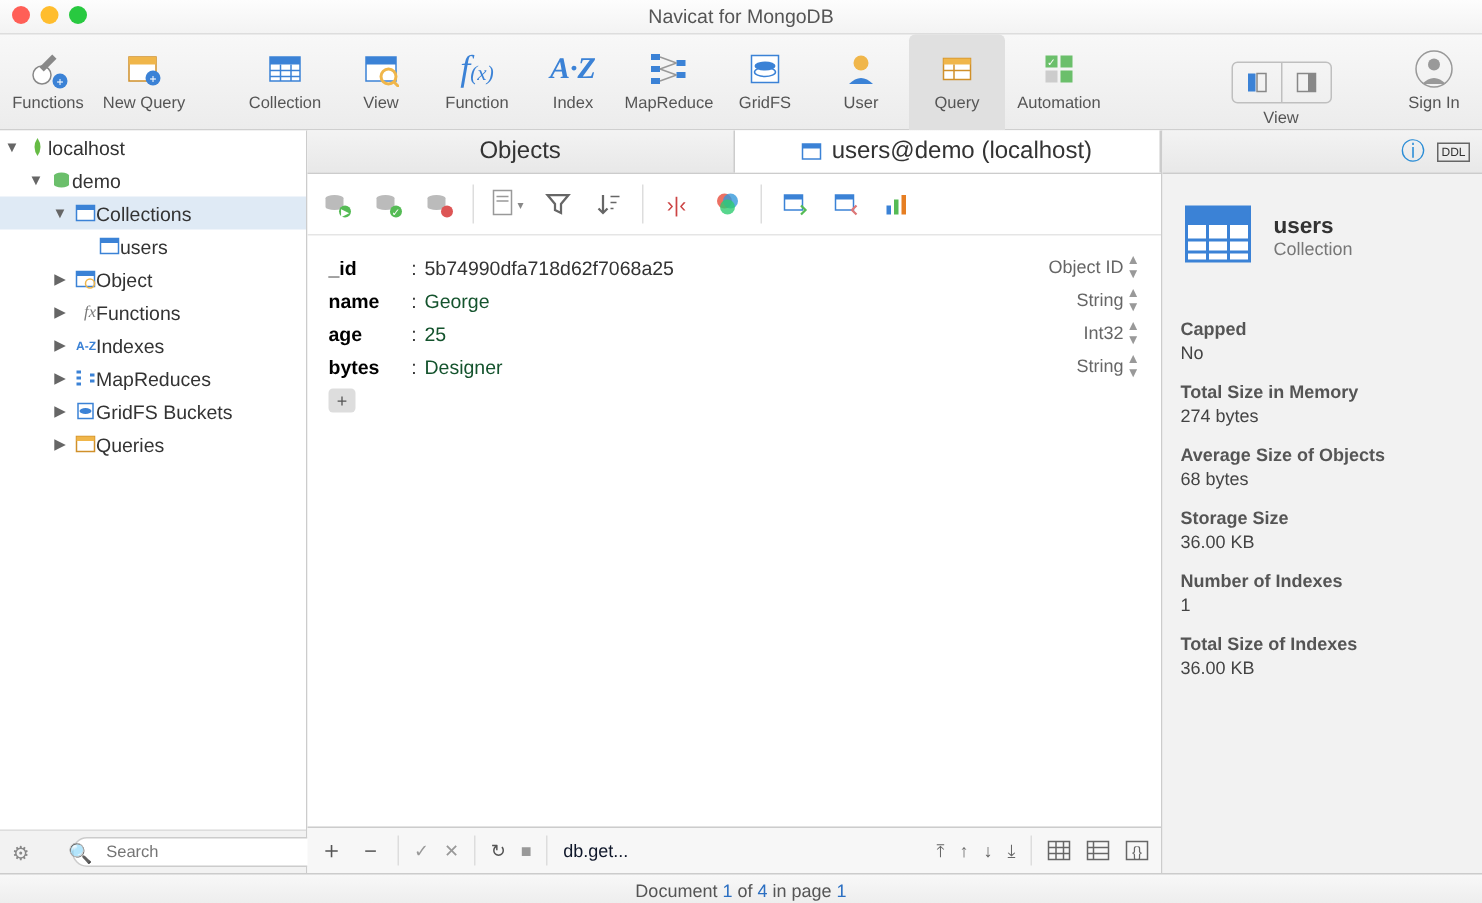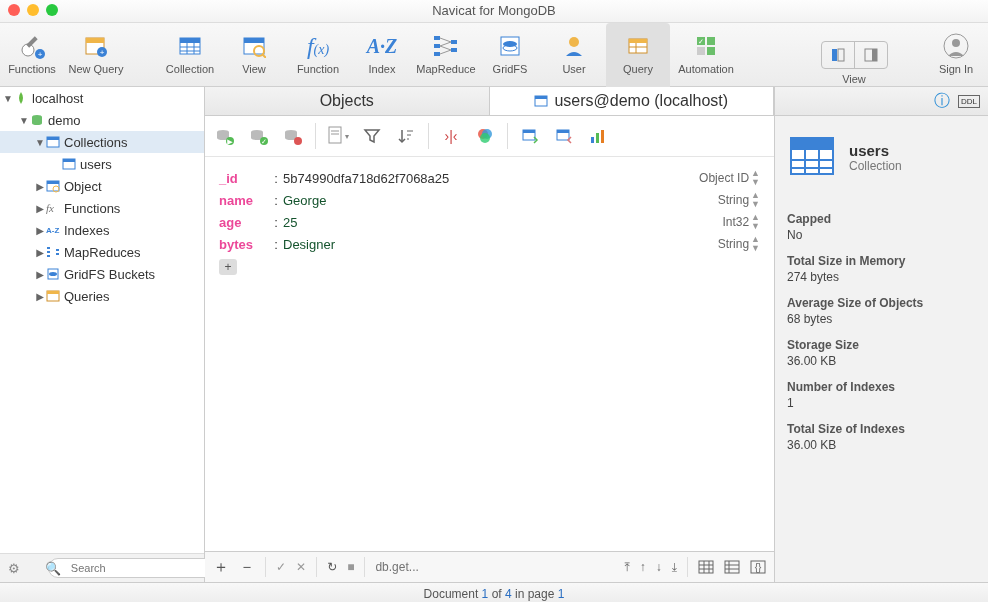--- a/index.html
+++ b/index.html
@@ -17,37 +17,37 @@
   .seg{display:flex;border:1px solid #bfbfbf;border-radius:4px;margin-top:12px;height:26px}
   .seg div{width:32px;border-right:1px solid #bfbfbf;display:flex;align-items:center;justify-content:center}
   .seg div:last-child{border-right:none}
 
   .body{display:flex;height:calc(602px - 85px - 22px)}
   .sidebar{width:204px;border-right:1px solid #ccc;background:#fff;display:flex;flex-direction:column}
   .tree{flex:1;overflow:auto;font-size:13px}
   .node{display:flex;align-items:center;height:22px;padding-right:4px;cursor:default}
   .node .arrow{width:12px;text-align:center;color:#666;font-size:10px}
   .node .pad{display:inline-block}
-  .node .ni{width:18px;display:flex;align-items:center;justify-content:flex-start}
+  .node .ni{width:18px;display:flex;align-items:center;justify-content:flex-end}
   .node.sel{background:#dfeaf5}
   .sb-search{height:28px;border-top:1px solid #ddd;display:flex;align-items:center;gap:6px;padding:0 8px;background:#f2f2f2}
   .sb-search input{flex:1;border:1px solid #ccc;border-radius:10px;height:18px;padding:0 8px 0 22px;font-size:11px;color:#888;background:#fff}
   .sb-search .si{position:relative;left:20px;pointer-events:none;color:#999}
 
   .center{flex:1;display:flex;flex-direction:column;background:#fff;border-right:1px solid #ccc}
   .tabs{height:28px;background:linear-gradient(#f3f3f3,#e8e8e8);border-bottom:1px solid #ccc;display:flex;font-size:16px}
   .tab{flex:1;border-right:1px solid #ccc;display:flex;align-items:center;justify-content:center;gap:6px;cursor:default}
   .tab.active{background:#fff}
   .actionbar{height:40px;border-bottom:1px solid #e5e5e5;display:flex;align-items:center;padding:0 8px;gap:10px}
   .actionbar .sep{width:1px;height:26px;background:#ddd}
   .ab-ico{width:24px;height:24px;display:flex;align-items:center;justify-content:center;color:#666;cursor:default}
 
   .doc{flex:1;padding:10px 14px;font-size:13px;position:relative}
   .row{display:flex;align-items:center;height:22px}
-  .row .k{width:50px;font-weight:bold;color:#ec4899}
+  .row .k{width:50px;font-weight:bold;color:#000000}
   .row .c{width:14px;text-align:center}
   .row .v{flex:1}
   .row .t{color:#666;font-size:12px;display:flex;align-items:center;gap:2px}
   .row .v.green{color:#14532d;background:none}
   .row .v.orange{color:#14532d}
   .addbtn{margin-top:4px;width:18px;height:16px;background:#ddd;border-radius:3px;display:flex;align-items:center;justify-content:center;font-size:12px;color:#555}
 
   .docfoot{height:30px;border-top:1px solid #ccc;background:#f7f7f7;display:flex;align-items:center;padding:0 8px;gap:10px;font-size:12px;color:#666}
   .docfoot .sep{width:1px;height:20px;background:#ddd}
   .docfoot .fl{flex:1}
@@ -477,21 +477,21 @@
     <div class="docfoot">
       <span style="font-size:16px;color:#555">＋</span>
       <span style="font-size:16px;color:#555">－</span>
       <div class="sep"></div>
       <span style="color:#999">✓</span>
       <span style="color:#999">✕</span>
       <div class="sep"></div>
       <span style="color:#555">↻</span>
       <span style="color:#999">■</span>
       <div class="sep"></div>
-      <span style="color:#737373">db.get...</span>
+      <span style="color:#0f172a">db.get...</span>
       <div class="fl"></div>
       <span>⤒</span>
       <span>↑</span>
       <span>↓</span>
       <span>⤓</span>
       <div class="sep"></div>
       <span>
           <svg width="16" height="14">
             <rect x="1" y="1" width="14" height="12" fill="none" stroke="#666"></rect>
             <line x1="1" y1="5" x2="15" y2="5" stroke="#666"></line>

